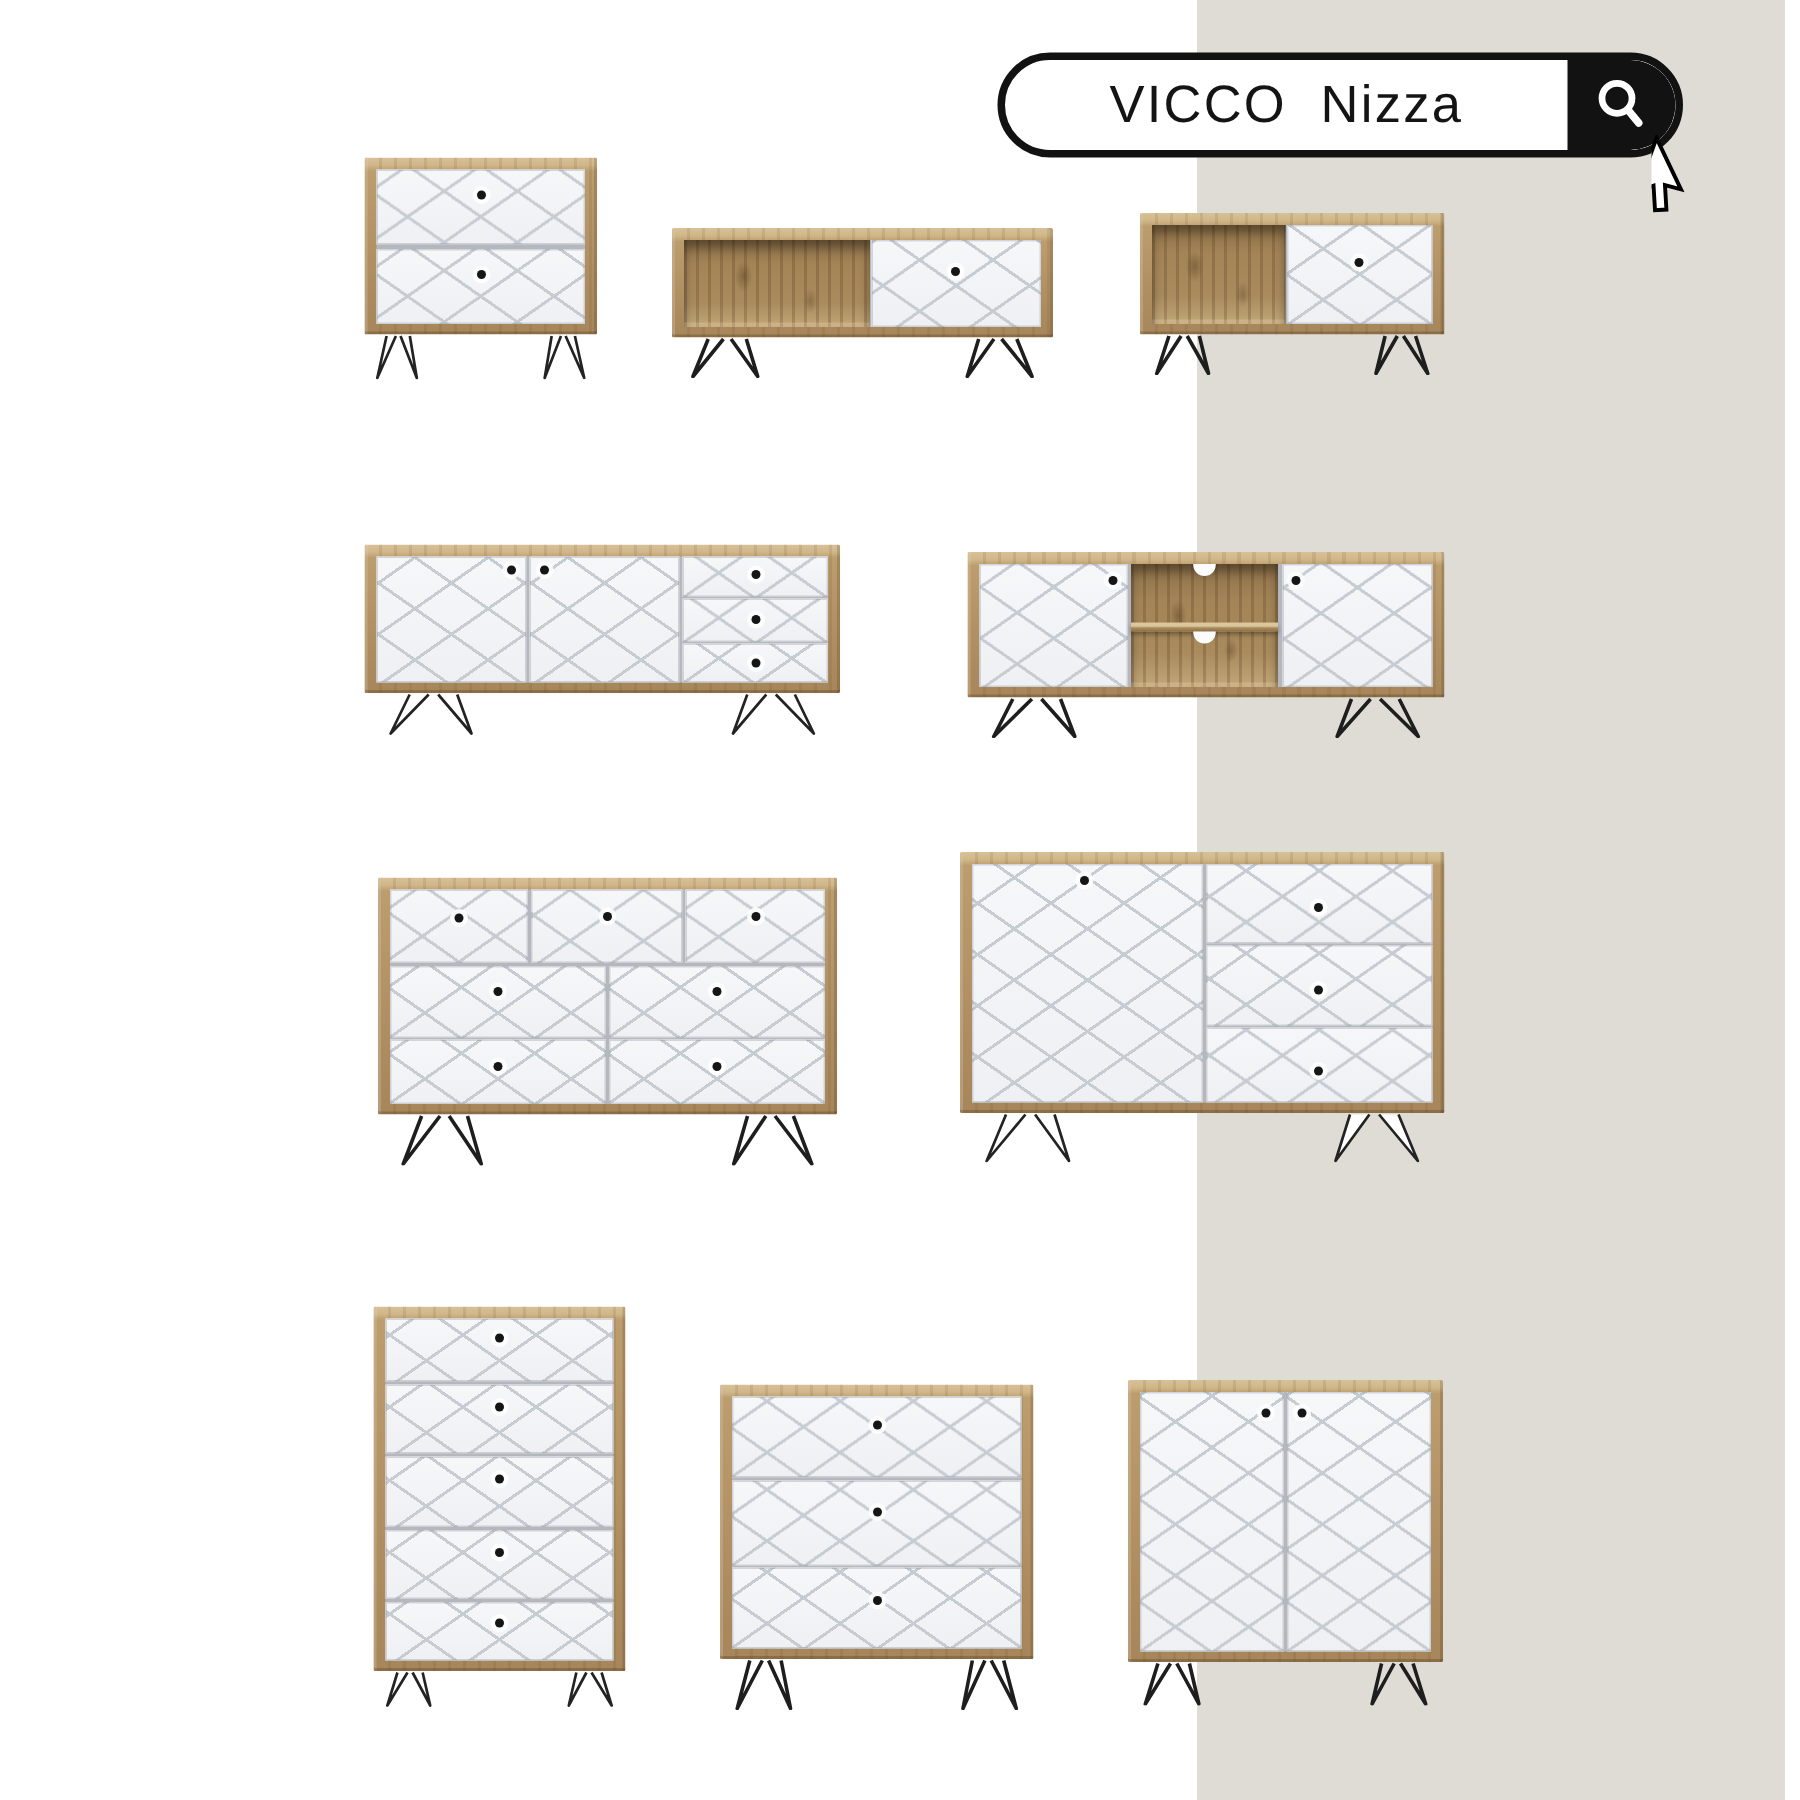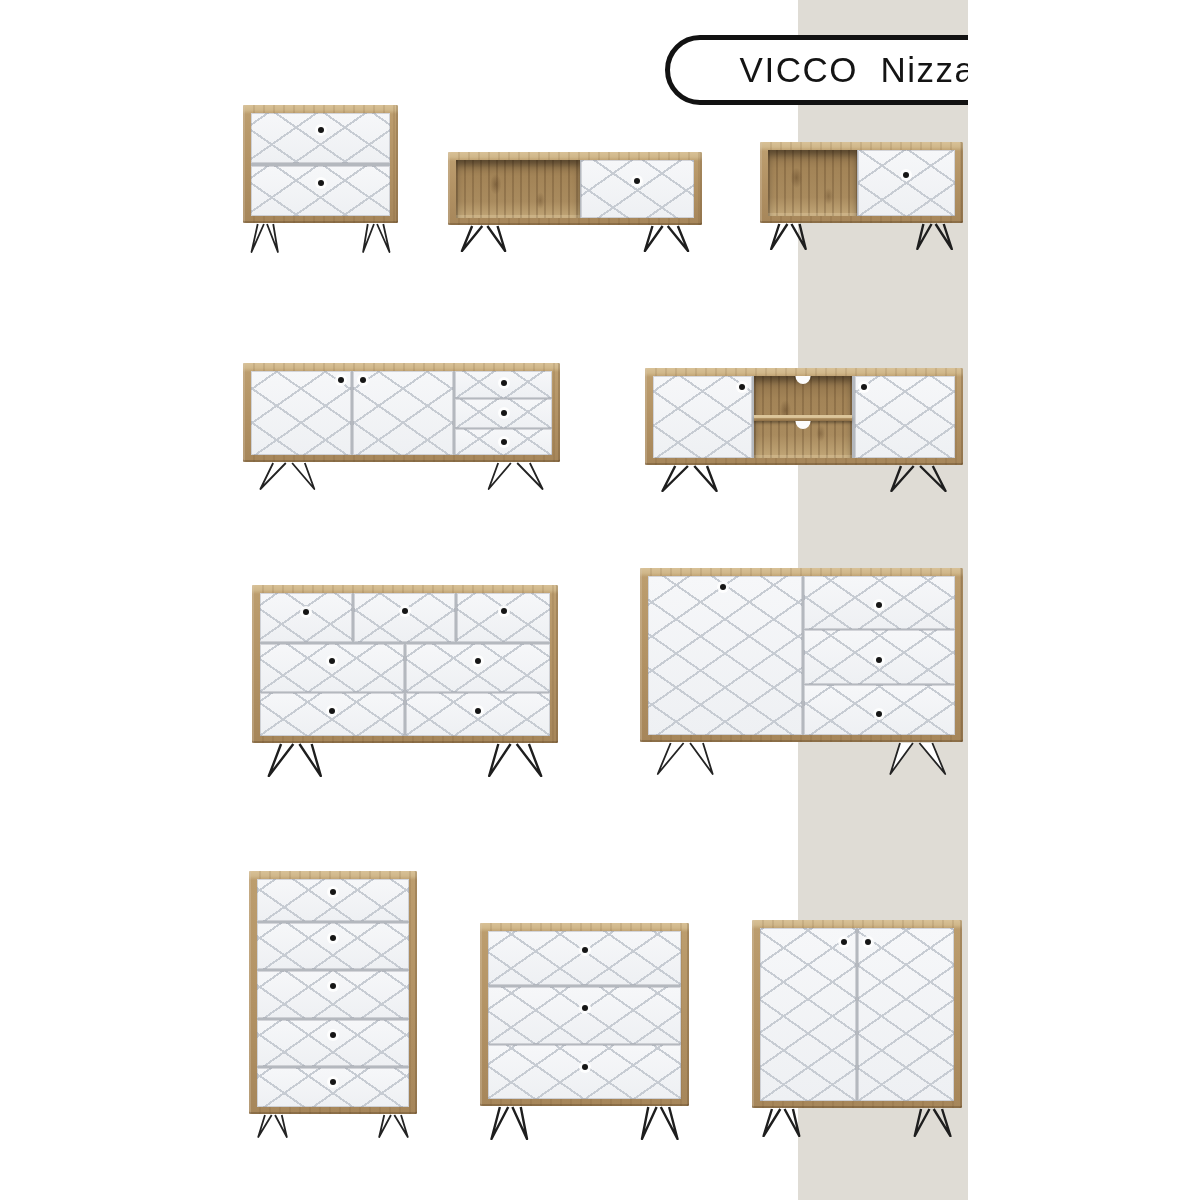--- a/index.html
+++ b/index.html
@@ -1,17 +1,17 @@
 <!DOCTYPE html>
 <html><head>
 <meta charset="utf-8">
 <style>
   html,body{margin:0;padding:0;}
   body{font-family:"Liberation Sans", sans-serif; background:#ffffff;}
-  .stage{position:relative;width:968px;height:1200px;overflow:hidden;background:#ffffff;}
+  .stage{position:relative;width:1190px;height:1200px;overflow:hidden;background:#ffffff;}
   .bg-panel{position:absolute;top:0;bottom:0;right:0;left:798px;background:#dfdcd5;}
 
   
   .searchbar{position:absolute;left:665px;top:35px;width:457px;height:70px;box-sizing:border-box;
     border:5px solid #121212;border-radius:35px;background:#ffffff;display:flex;overflow:hidden;z-index:5;}
   .search-text{flex:1;display:flex;align-items:center;justify-content:center;
     font-size:35px;color:#141414;letter-spacing:1.5px;white-space:pre;}
   .search-btn{width:72px;background:#121212;display:flex;align-items:center;justify-content:center;
     border-radius:0 31px 31px 0;}
   .cursor-svg{position:absolute;left:1101px;top:90px;z-index:6;}

